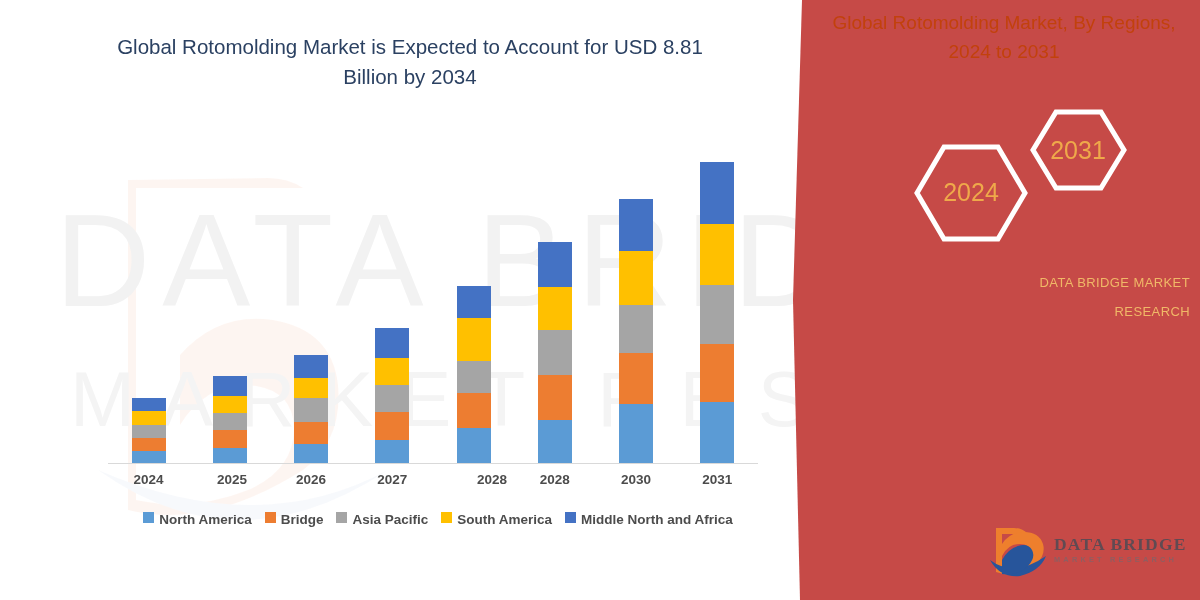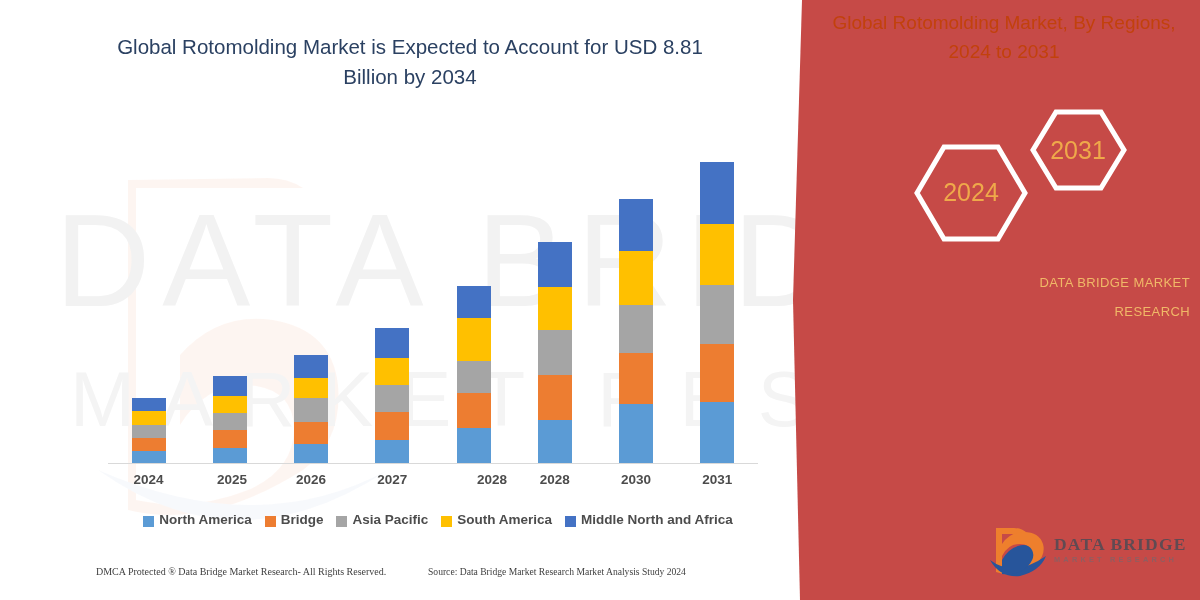--- a/index.html
+++ b/index.html
@@ -60,21 +60,21 @@
     font-size:13.5px; font-weight:bold; color:#4c4c4c;
     font-family:"Liberation Sans", sans-serif;
   }
 
   
   .legend {
     position:absolute; left:108px; top:512px; width:660px;
     display:flex; align-items:center; justify-content:center;
     gap:13px; flex-wrap:nowrap;
   }
-  .legend-item { display:flex; align-items:flex-end; gap:5px; white-space:nowrap; }
+  .legend-item { display:flex; align-items:flex-start; gap:5px; white-space:nowrap; }
   .legend-swatch { width:11px; height:11px; display:block; flex:0 0 auto; }
   .legend-label {
     font-size:13.5px; font-weight:bold; color:#4c4c4c;
     font-family:"Liberation Sans", sans-serif;
   }
 
   
   .footer { position:absolute; left:0; top:566px; width:800px; height:22px; }
   .footer-left {
     position:absolute; left:96px; top:0; font-size:10px; color:#3f3f3f;
@@ -226,24 +226,20 @@
       <div class="legend-item">
         <span class="legend-swatch" style="background: rgb(255, 192, 0);"></span>
         <span class="legend-label">South America</span>
       </div>
       <div class="legend-item">
         <span class="legend-swatch" style="background: rgb(68, 114, 196);"></span>
         <span class="legend-label">Middle North and Africa</span>
       </div>
     </div>
 
-  <div class="footer">
-    <div class="footer-left">DMCA Protected ® Data Bridge Market Research-  All Rights Reserved.</div>
-    <div class="footer-right">Source: Data Bridge Market Research  Market Analysis Study 2024</div>
-  </div>
 
   <div class="red-panel">
     <svg width="1200" height="600" viewBox="0 0 1200 600">
       <path d="M802 0 L1200 0 L1200 600 L800 600 L793 300 Z" fill="#c64a47"></path>
     </svg>
   </div>
 
   <div class="panel-content">
     <div class="panel-title">Global Rotomolding Market, By Regions, 2024 to 2031</div>
 

